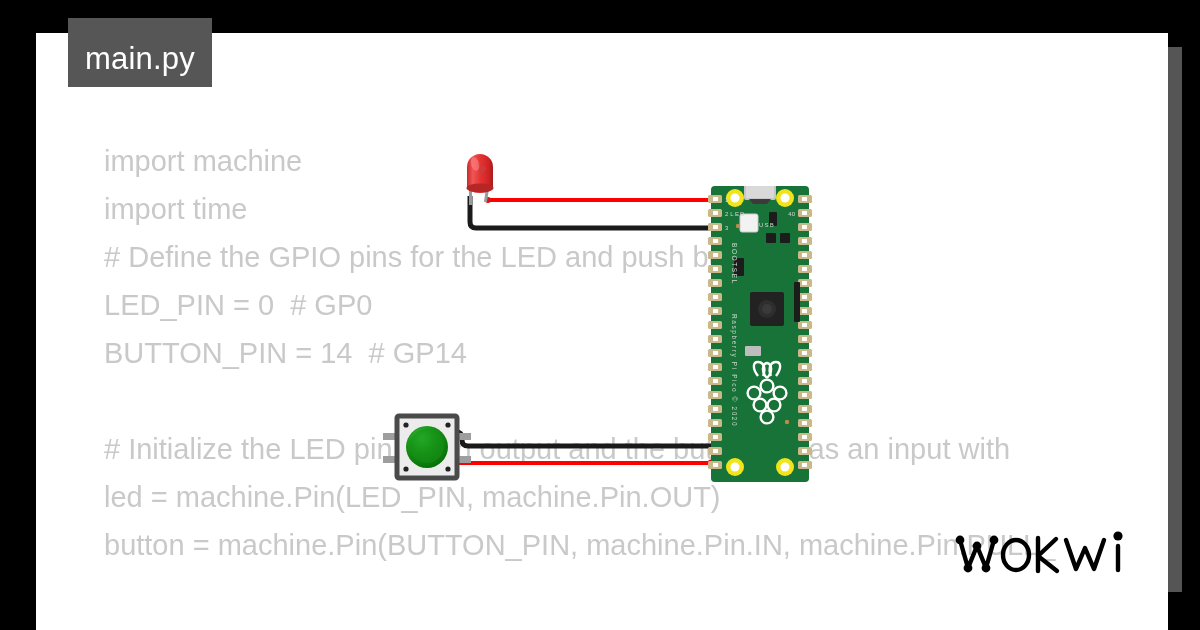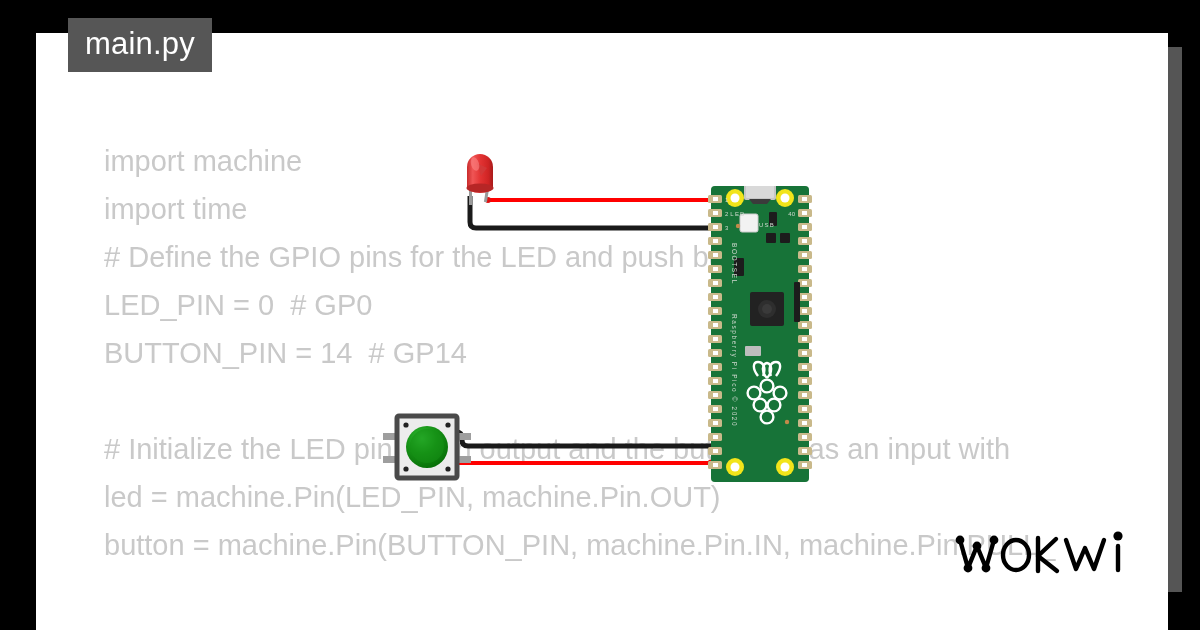--- a/index.html
+++ b/index.html
@@ -43,21 +43,21 @@
 
   
   .file-tab {
     position: absolute;
     left: 68px;
     top: 18px;
     background: #565656;
     color: #ffffff;
     font-size: 31px;
     line-height: 1;
-    padding: 10px 17px 13px 17px;
+    padding: 25px 17px 13px 17px;
     letter-spacing: 0.2px;
     z-index: 40;
     white-space: nowrap;
     font-family: "Liberation Sans", sans-serif;
   }
 
   
   .code {
     position: absolute;
     left: 68px;

